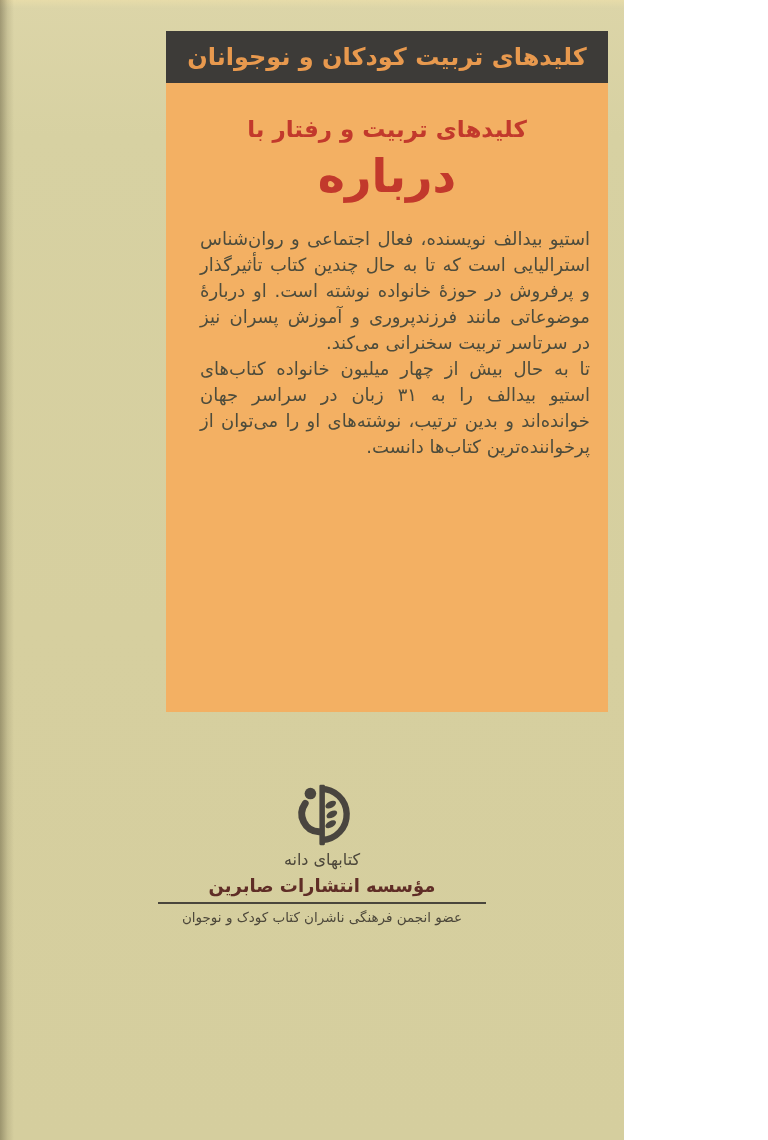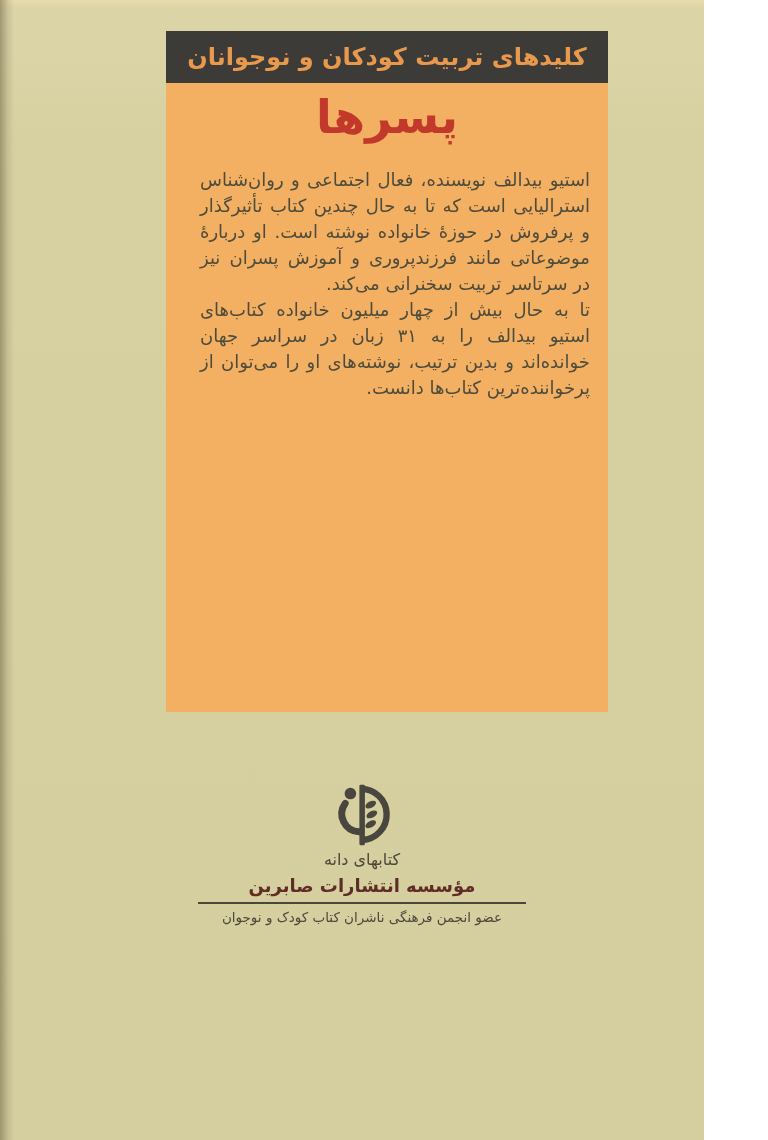--- a/index.html
+++ b/index.html
@@ -3,24 +3,23 @@
 <meta charset="utf-8">
 <style>
   html,body{margin:0;padding:0;}
   body{
     width:768px;height:1140px;
     font-family:"DejaVu Sans",sans-serif;
     background:#c8c executes;
   }
   .page{
     position:relative;
-    width:684px;height:1140px;
+    width:624px;height:1140px;
     background:linear-gradient(180deg,#dcd5a8 0%,#d7d1a2 12%,#d6cf9f 55%,#d5ce9e 100%);
     overflow:hidden;
-    padding-left:20px;
   }
   .edge-shadow{
     position:absolute;left:0;top:0;width:14px;height:100%;
     background:linear-gradient(90deg,rgba(70,62,38,0.40),rgba(70,62,38,0.12) 55%,rgba(70,62,38,0));
     pointer-events:none;
   }
   .top-edge{
     position:absolute;left:0;top:0;width:100%;height:8px;
     background:linear-gradient(180deg,rgba(240,225,170,0.55),rgba(240,225,170,0));
     pointer-events:none;
@@ -107,21 +106,22 @@
 <div class="page">
 
   <div class="top-edge"></div>
   <div class="edge-shadow"></div>
 
   <div class="series-band">
     <span class="label">کلیدهای تربیت کودکان و نوجوانان</span>
   </div>
 
   <div class="cover-panel">
-    <div class="cover-title">پسرها</div>
+    <div class="cover-subtitle">کلیدهای تربیت و رفتار با</div>
+    <div class="cover-title">درباره</div>
     <div class="body-copy">
       <p>استیو بیدالف نویسنده، فعال اجتماعی و روان‌شناس استرالیایی است که تا به حال چندین کتاب تأثیرگذار و پرفروش در حوزهٔ خانواده نوشته است. او دربارهٔ موضوعاتی مانند فرزندپروری و آموزش پسران نیز در سرتاسر تربیت سخنرانی می‌کند.</p>
       <p>تا به حال بیش از چهار میلیون خانواده کتاب‌های استیو بیدالف را به ۳۱ زبان در سراسر جهان خوانده‌اند و بدین ترتیب، نوشته‌های او را می‌توان از پرخواننده‌ترین کتاب‌ها دانست.</p>
     </div>
   </div>
 
   <div class="publisher-block">
     <span class="logo-wrap">
       <svg width="58" height="66" viewBox="0 0 100 112" xmlns="http://www.w3.org/2000/svg" aria-hidden="true">
         <g fill="#49453f" stroke="#49453f">

